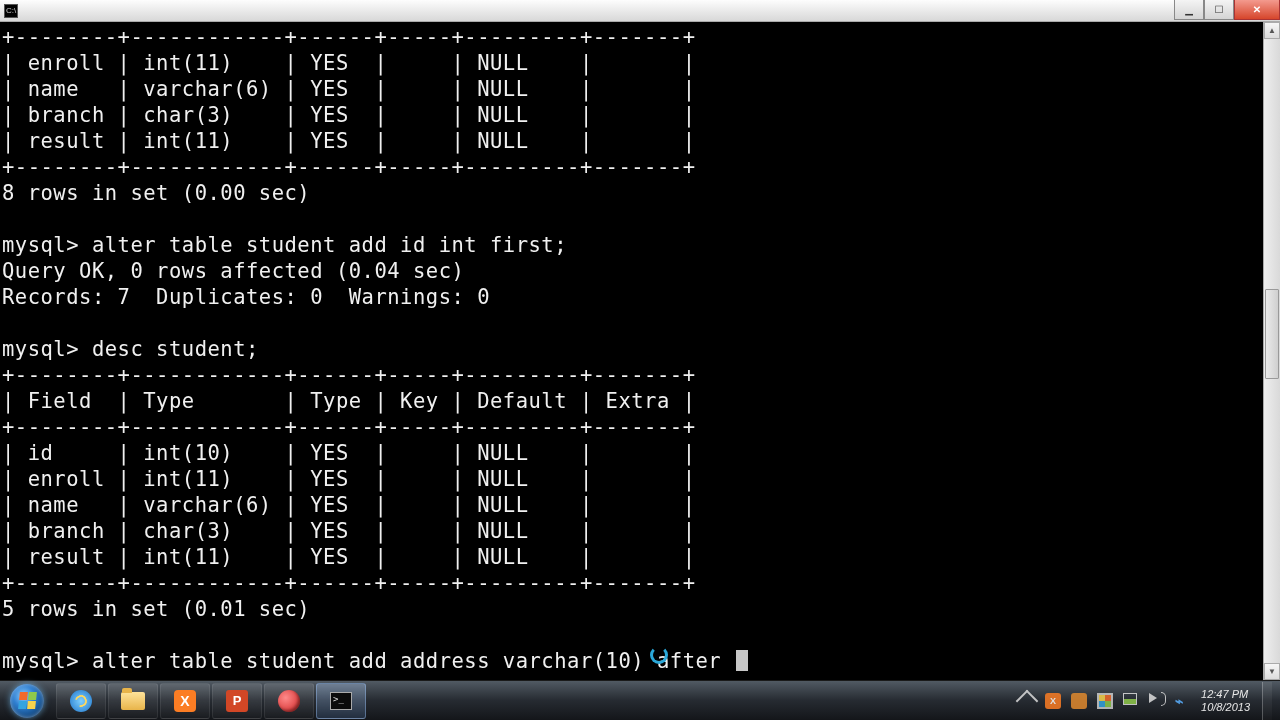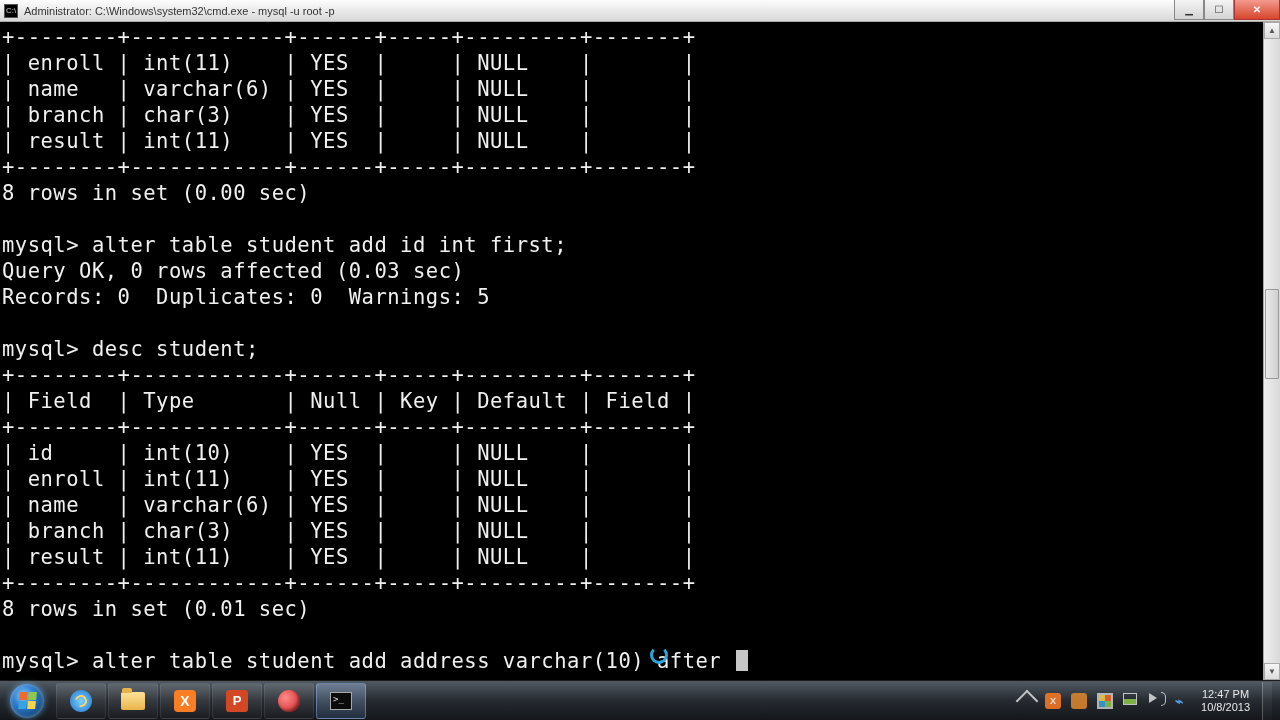--- a/index.html
+++ b/index.html
@@ -116,60 +116,59 @@
   }
   .tray .trayicon { width:16px;height:16px; opacity:.85; }
   .flagtray{width:14px;height:14px;background:#ccc;position:relative;}
   .flagtray::after{content:"";position:absolute;inset:2px;background:conic-gradient(#f26a2a 0 25%,#8fc94b 0 50%,#36a4e0 0 75%,#f8d34c 0);}
   .vol{width:0;height:0;border-left:8px solid #ddd;border-top:5px solid transparent;border-bottom:5px solid transparent;position:relative;}
   .vol::after{content:"";position:absolute;left:4px;top:-6px;width:4px;height:12px;border:1px solid #ddd;border-left:none;border-radius:0 8px 8px 0;}
   .net{width:14px;height:12px;background:linear-gradient(to top,#8fc94b 0 50%,transparent 0);border:1px solid #ddd;}
   .bt{color:#5ab0ff;font-weight:bold;font-size:14px;}
   .chev{width:10px;height:10px;border-left:2px solid #ddd;border-top:2px solid #ddd;transform:rotate(45deg);}
   .xtray{width:14px;height:14px;background:#fb7d24;border-radius:3px;color:#fff;font-size:9px;display:flex;align-items:center;justify-content:center;font-weight:bold;}
-  .clock{ text-align:center; line-height:13px; padding-right:2px; }
+  .clock{ text-align:left; line-height:13px; padding-right:2px;font-style:italic; }
   .showdesk{width:10px;height:38px;border-left:1px solid rgba(255,255,255,.25);background:linear-gradient(to bottom,rgba(255,255,255,.08),rgba(255,255,255,.02));}
 </style>
 </head>
 <body>
 
 <div class="window">
   <div class="titlebar">
     <span class="sysicon">C:\</span>
-    <span>Administrator: C:\Windows\system32\cmd.exe - mysql  -u root -p</span>
     <div class="winbtns">
       <div class="winbtn min"></div>
       <div class="winbtn max"></div>
       <div class="winbtn close"></div>
     </div>
   </div>
 
   <div class="term"><span>+--------+------------+------+-----+---------+-------+</span>
 <span>| enroll | int(11)    | YES  |     | NULL    |       |</span>
 <span>| name   | varchar(6) | YES  |     | NULL    |       |</span>
 <span>| branch | char(3)    | YES  |     | NULL    |       |</span>
 <span>| result | int(11)    | YES  |     | NULL    |       |</span>
 <span>+--------+------------+------+-----+---------+-------+</span>
 <span>8 rows in set (0.00 sec)</span>
 
 <span>mysql&gt; alter table student add id int first;</span>
-<span>Query OK, 0 rows affected (0.03 sec)</span>
-<span>Records: 0  Duplicates: 0  Warnings: 5</span>
+<span>Query OK, 0 rows affected (0.04 sec)</span>
+<span>Records: 7  Duplicates: 0  Warnings: 0</span>
 
 <span>mysql&gt; desc student;</span>
 <span>+--------+------------+------+-----+---------+-------+</span>
-<span>| Field  | Type       | Null | Key | Default | Field |</span>
+<span>| Field  | Type       | Type | Key | Default | Extra |</span>
 <span>+--------+------------+------+-----+---------+-------+</span>
 <span>| id     | int(10)    | YES  |     | NULL    |       |</span>
 <span>| enroll | int(11)    | YES  |     | NULL    |       |</span>
 <span>| name   | varchar(6) | YES  |     | NULL    |       |</span>
 <span>| branch | char(3)    | YES  |     | NULL    |       |</span>
 <span>| result | int(11)    | YES  |     | NULL    |       |</span>
 <span>+--------+------------+------+-----+---------+-------+</span>
-<span>8 rows in set (0.01 sec)</span>
+<span>5 rows in set (0.01 sec)</span>
 
 <span>mysql&gt; alter table student add address varchar(10) after</span> <span class="cursor"></span></div>
 
   <div class="scroll-v">
     <div class="arrow up">▲</div>
     <div class="track">
       <div class="thumb"></div>
     </div>
     <div class="arrow dn">▼</div>
   </div>

